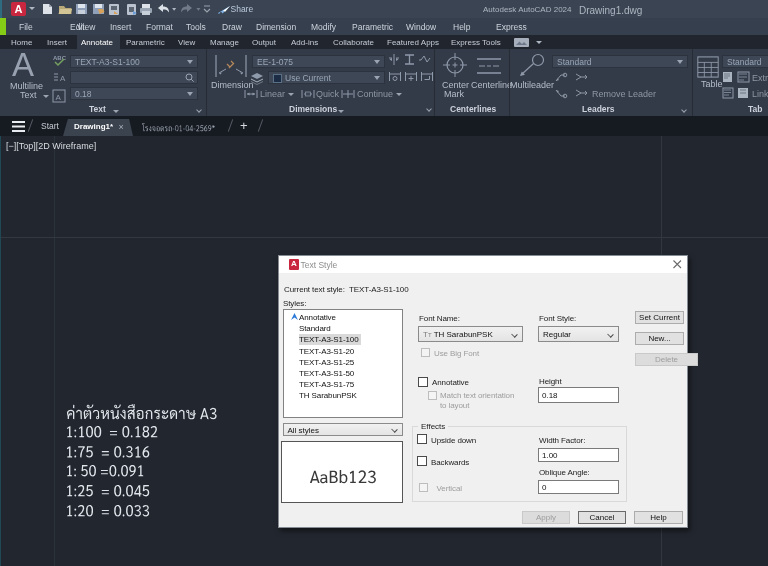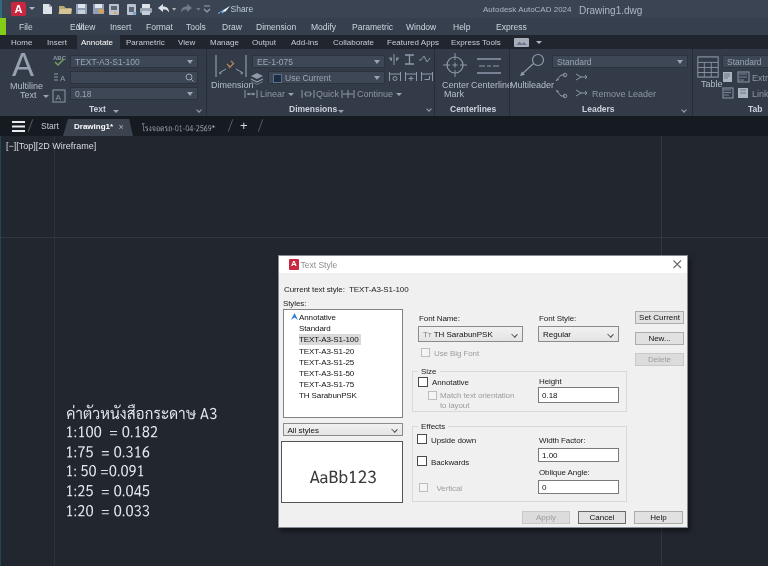--- a/index.html
+++ b/index.html
@@ -350,23 +350,20 @@
         </svg>
     </div>
 
     <div class="glabel" style="left:140.5px;top:58px;">Font Name:</div>
     <div class="glabel" style="left:260.5px;top:58px;">Font Style:</div>
     <div class="combo" style="left:139.5px;top:70px;width:105px;height:16px;padding-top:3px;"><span style="color:#7c7c7c;">T<span style="font-size:6px;">T</span></span> TH SarabunPSK<span class="arr" style="top:5px;"></span></div>
     <div class="combo" style="left:259.5px;top:70px;width:81px;height:16px;padding-top:3px;">Regular<span class="arr" style="top:5px;"></span></div>
     <div class="cb dis" style="left:142.5px;top:92px;width:9px;height:9px;"></div>
     <div class="dtext dis" style="left:155.5px;top:93px;">Use Big Font</div>
 
-    <div class="gbox" style="left:133.5px;top:115px;width:215px;height:41px;">
-        <span class="cap">Size</span>
-      </div>
     <div class="cb" style="left:139.5px;top:121px;"></div>
     <div class="dtext" style="left:153.5px;top:122px;">Annotative</div>
     <div class="cb dis" style="left:149.5px;top:135px;width:9px;height:9px;"></div>
     <div class="dtext dis" style="left:161.5px;top:135px;line-height:10px;">Match text orientation<br>to layout</div>
     <div class="glabel" style="left:260.5px;top:121px;">Height</div>
     <div class="tfield" style="left:259.5px;top:131px;width:81px;height:16px;padding-top:3px;">0.18</div>
 
     <div class="gbox" style="left:133.5px;top:170px;width:215px;height:76px;">
         <span class="cap">Effects</span>
       </div>
@@ -376,20 +373,20 @@
     <div class="dtext" style="left:152.5px;top:202px;">Backwards</div>
     <div class="cb dis" style="left:140.5px;top:227px;width:9px;height:9px;"></div>
     <div class="dtext dis" style="left:158px;top:228px;">Vertical</div>
     <div class="glabel" style="left:260.5px;top:180px;">Width Factor:</div>
     <div class="tfield" style="left:259.5px;top:192px;width:81px;height:14px;padding-top:2px;">1.00</div>
     <div class="glabel" style="left:260.5px;top:212px;">Oblique Angle:</div>
     <div class="tfield" style="left:259.5px;top:224px;width:81px;height:14px;padding-top:2px;">0</div>
 
     <div class="btn" style="left:356.5px;top:55px;width:49px;height:13px;line-height:12px;">Set Current</div>
     <div class="btn" style="left:356.5px;top:76px;width:49px;height:13px;line-height:12px;">New...</div>
-    <div class="btn dis" style="left:356.5px;top:97px;width:49px;height:13px;line-height:12px;">Delete</div>
+    <div class="btn dis" style="left:356.5px;top:97px;width:63px;height:13px;line-height:12px;">Delete</div>
 
     <div class="btn dis" style="left:243.5px;top:255px;width:48px;height:13px;line-height:12px;">Apply</div>
     <div class="btn" style="left:299.5px;top:255px;width:48px;height:13px;line-height:12px;border-color:#6a6a6a;">Cancel</div>
     <div class="btn" style="left:355.5px;top:255px;width:49px;height:13px;line-height:12px;">Help</div>
   </div>
 
 </div>
 
 </body></html>

